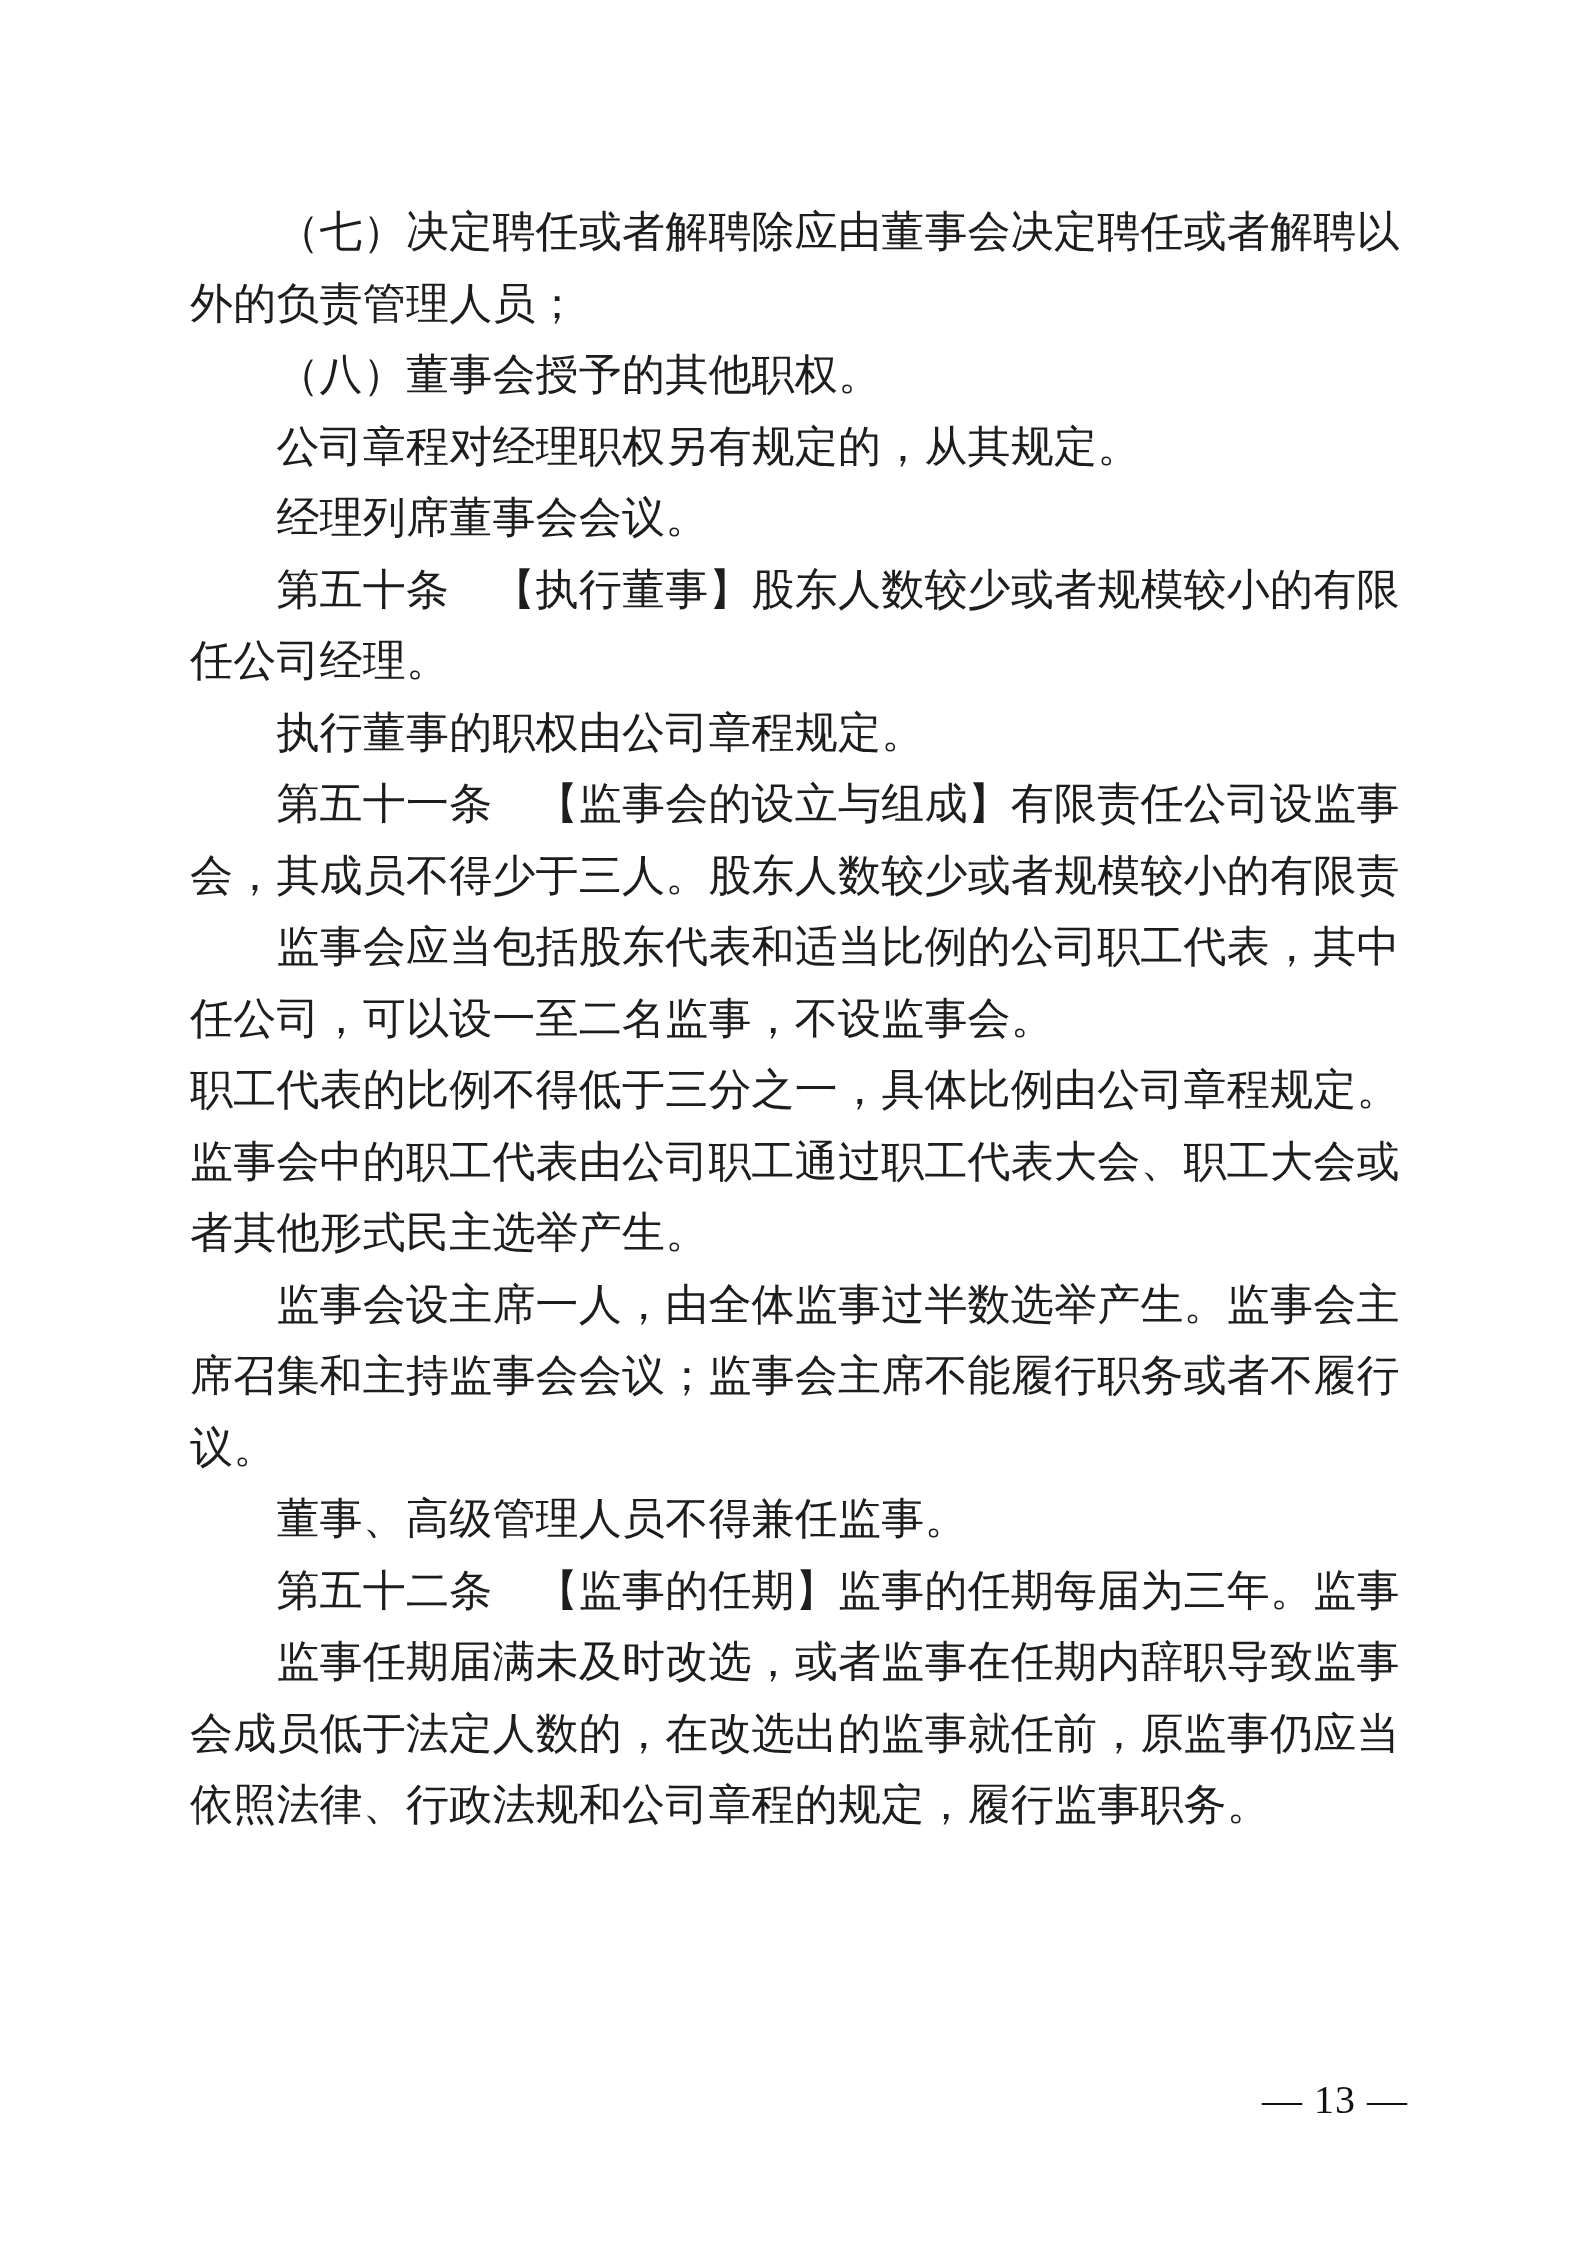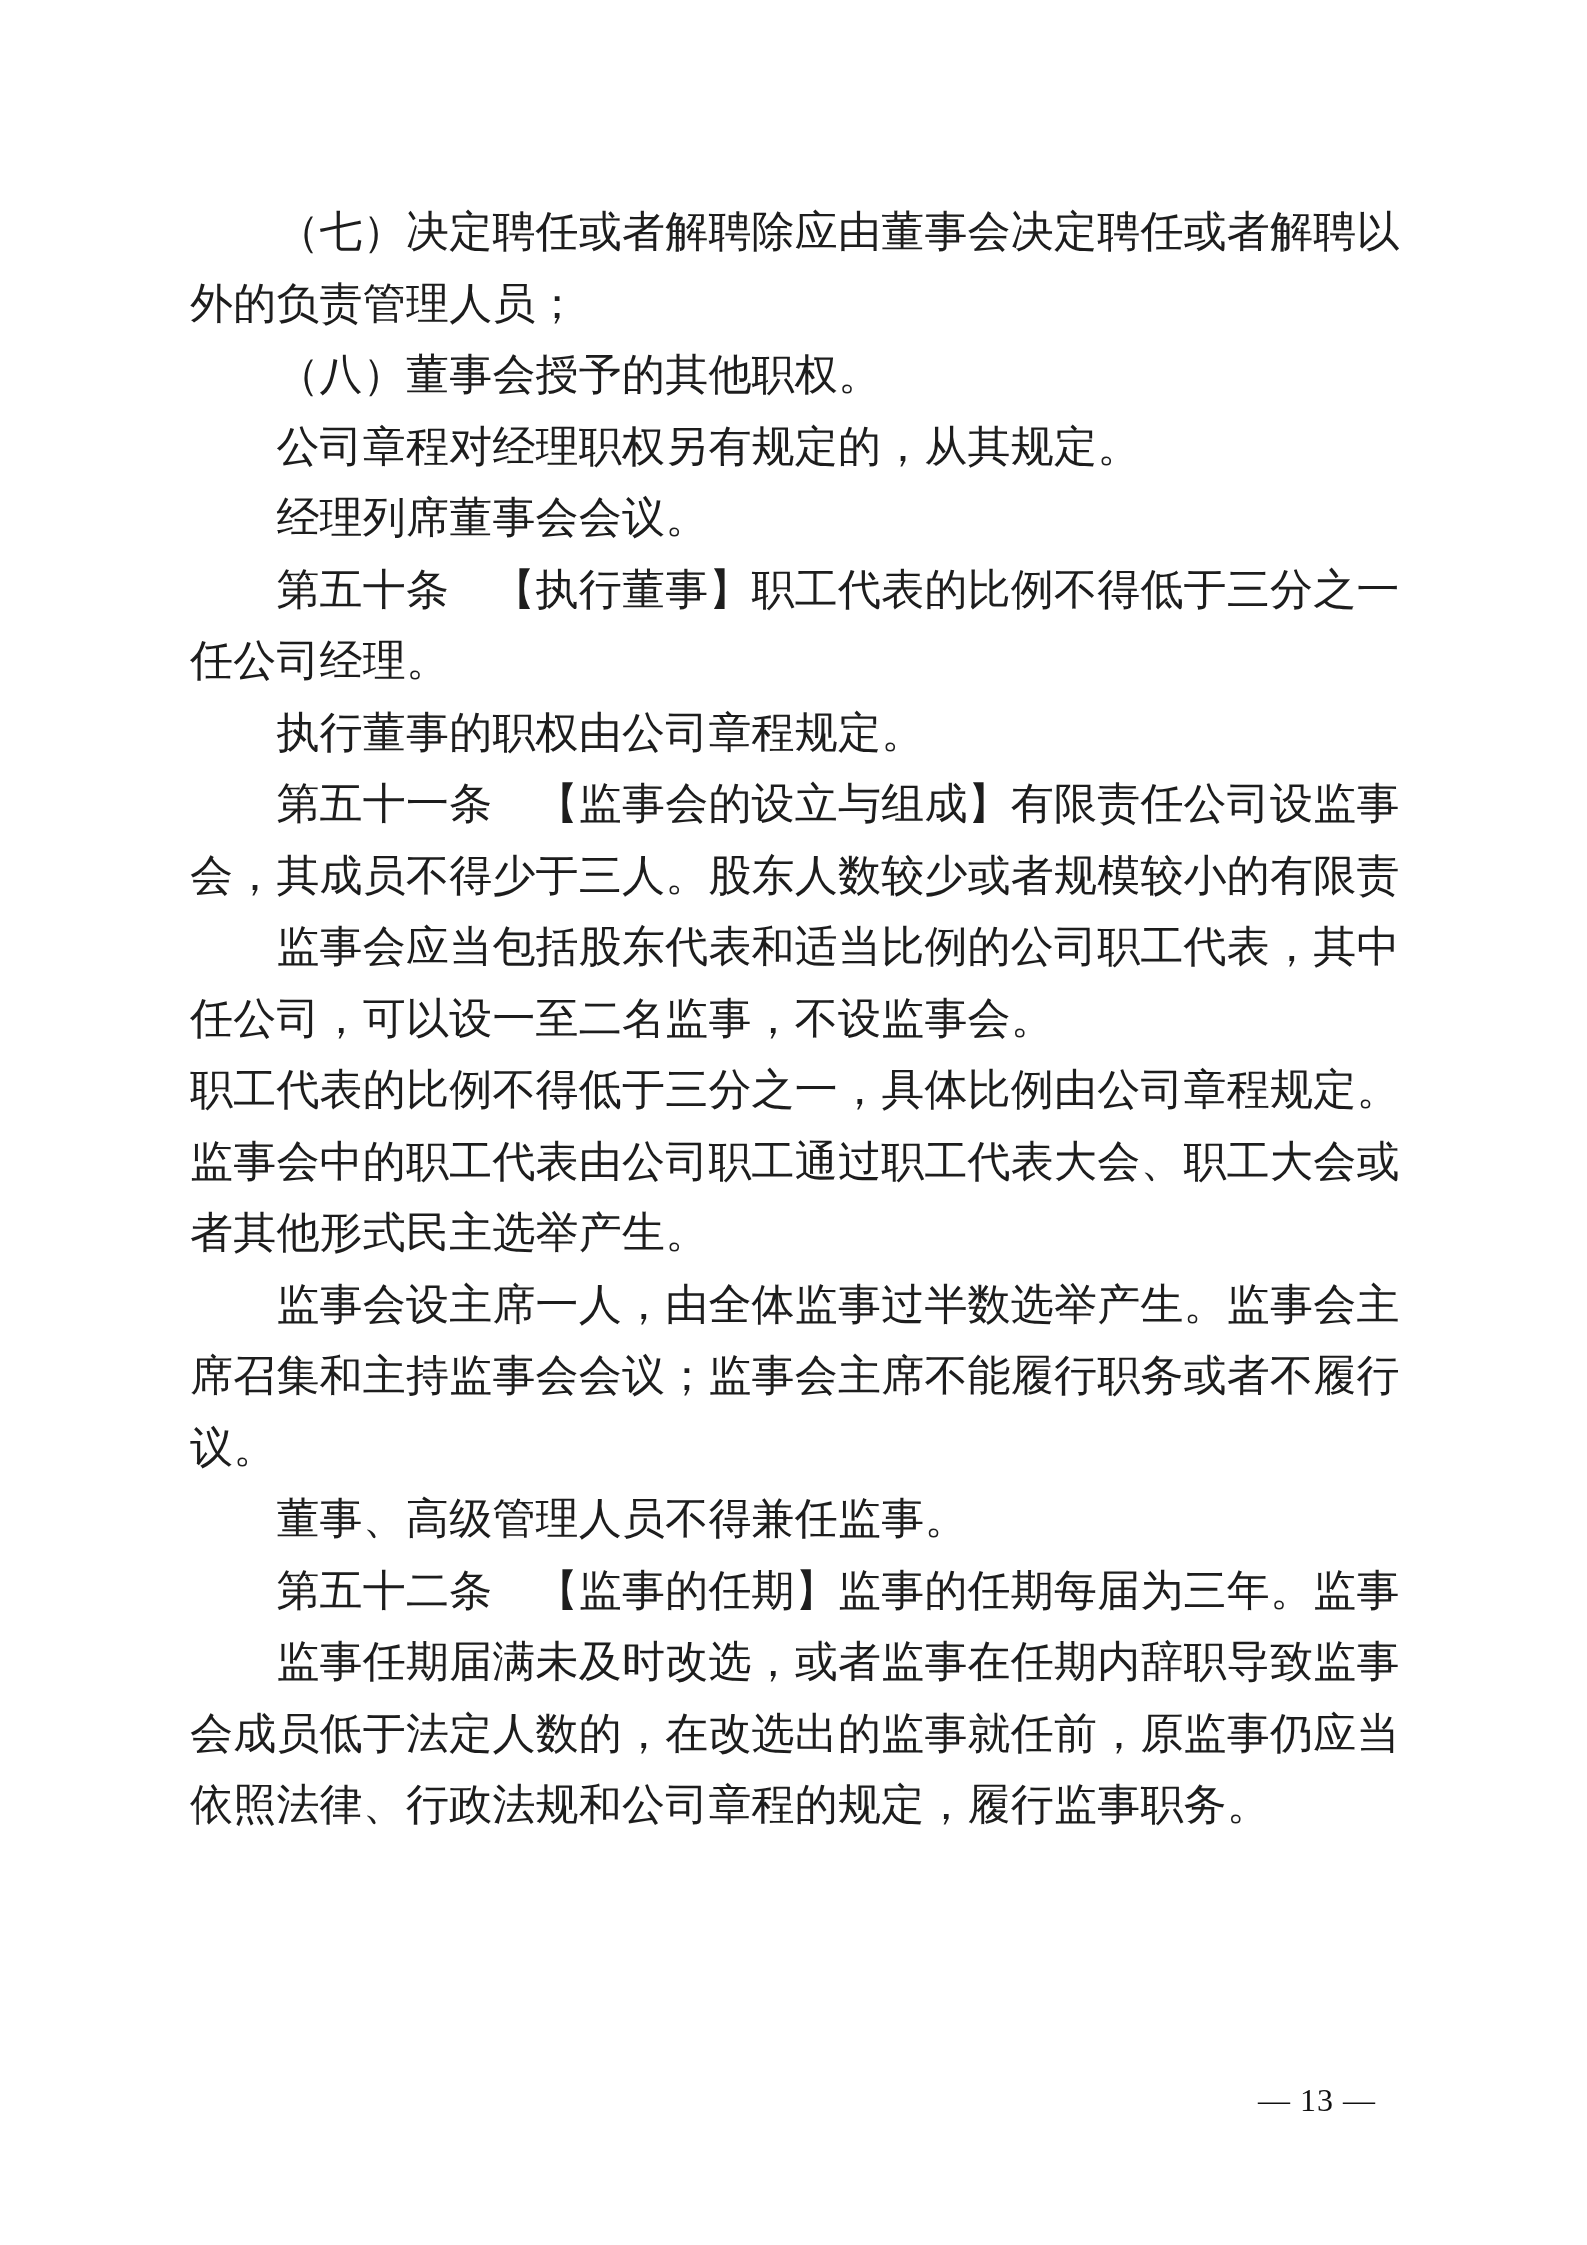--- a/index.html
+++ b/index.html
@@ -32,39 +32,39 @@
     font-weight: 400;
   }
   .line.indent {
     padding-left: 86.4px;
   }
   .page-number {
     position: absolute;
     left: 1258px;
     top: 2078px;
     width: 150px;
-    font-size: 32px;
+    font-size: 40px;
     line-height: 44px;
-    text-align: left;
+    text-align: right;
     color: #111111;
     letter-spacing: 1px;
     white-space: nowrap;
   }
 </style>
 </head>
 <body>
 
 <div class="page" style="background: rgb(255, 255, 255); color: rgb(29, 29, 29);">
   <div class="text-body">
       <div class="line indent">（七）决定聘任或者解聘除应由董事会决定聘任或者解聘以</div>
       <div class="line">外的负责管理人员；</div>
       <div class="line indent">（八）董事会授予的其他职权。</div>
       <div class="line indent">公司章程对经理职权另有规定的，从其规定。</div>
       <div class="line indent">经理列席董事会会议。</div>
-      <div class="line indent">第五十条　【执行董事】职工代表的比例不得低于三分之一</div>
+      <div class="line indent">第五十条　【执行董事】股东人数较少或者规模较小的有限</div>
       <div class="line">任公司经理。</div>
       <div class="line indent">执行董事的职权由公司章程规定。</div>
       <div class="line indent">第五十一条　【监事会的设立与组成】有限责任公司设监事</div>
       <div class="line">会，其成员不得少于三人。股东人数较少或者规模较小的有限责</div>
       <div class="line indent">监事会应当包括股东代表和适当比例的公司职工代表，其中</div>
       <div class="line">任公司，可以设一至二名监事，不设监事会。</div>
       <div class="line">职工代表的比例不得低于三分之一，具体比例由公司章程规定。</div>
       <div class="line">监事会中的职工代表由公司职工通过职工代表大会、职工大会或</div>
       <div class="line">者其他形式民主选举产生。</div>
       <div class="line indent">监事会设主席一人，由全体监事过半数选举产生。监事会主</div>

